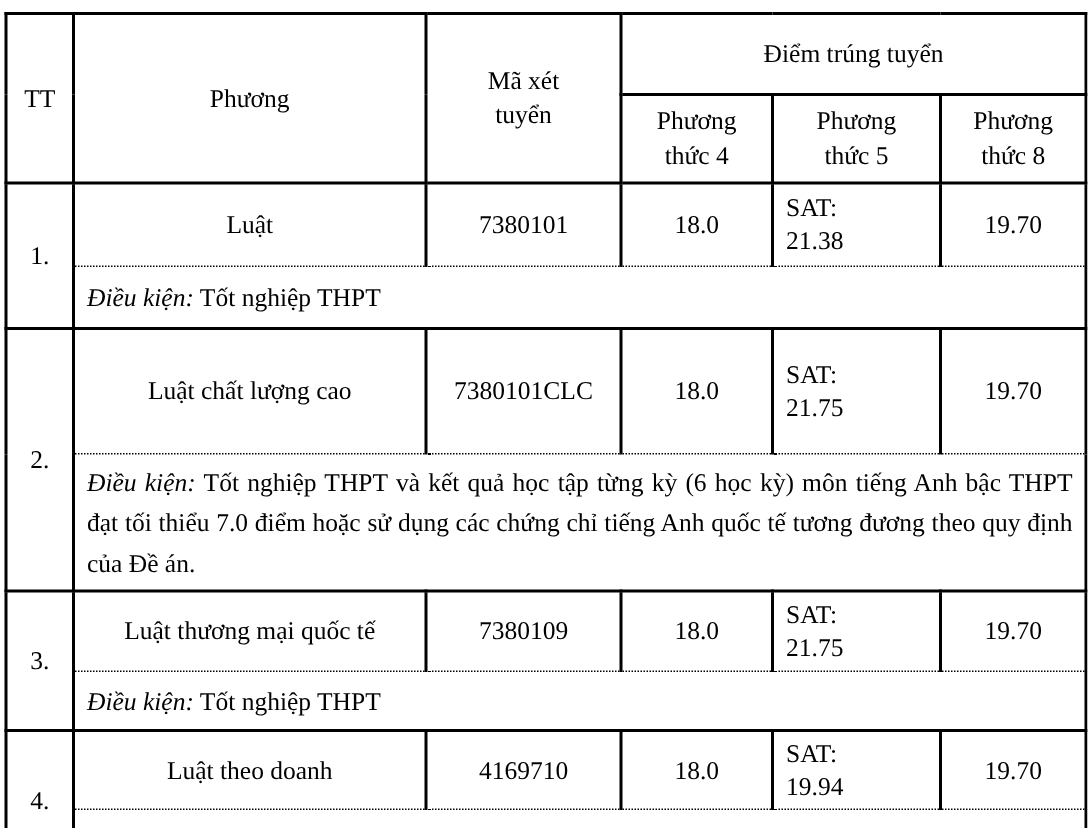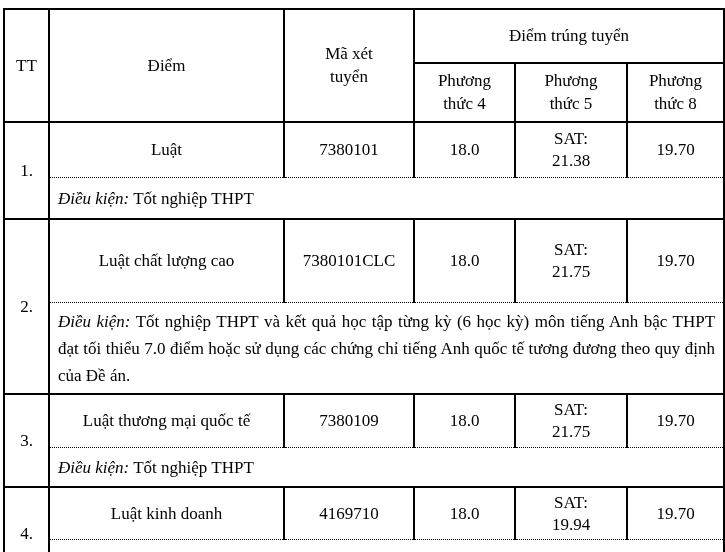--- a/index.html
+++ b/index.html
@@ -74,39 +74,39 @@
   td.cond-cell {
     border-top: 1px dotted #000;
     text-align: justify;
     line-height: 27px;
     padding: 3px 8px;
   }
   .cond-label {
   }
   td.sat-cell div {
     line-height: 22px;
-    text-align: center;
+    text-align: left;
   }
 </style>
 </head>
 <body>
 
 <table class="admission-table">
   <colgroup>
     <col class="c-tt">
       <col class="c-nganh">
       <col class="c-ma">
       <col class="c-pt4">
       <col class="c-pt5">
       <col class="c-pt8">
   </colgroup>
   <thead>
     <tr class="hr1">
       <th rowspan="2">TT</th>
-      <th rowspan="2">Điểm</th>
+      <th rowspan="2">Phương</th>
       <th rowspan="2"><span class="wrap-narrow">Mã xét tuyển</span></th>
       <th colspan="3">Điểm trúng tuyển</th>
     </tr>
     <tr class="hr2">
       <th><span class="wrap-narrow">Phương thức 4</span></th>
       <th><span class="wrap-narrow">Phương thức 5</span></th>
       <th><span class="wrap-narrow">Phương thức 8</span></th>
     </tr>
   </thead>
   <tbody>
@@ -151,21 +151,21 @@
         <div>21.75</div>
       </td>
       <td class="center main-cell">19.70</td>
     </tr>
     <tr class="r3c">
       <td class="cond-cell" colspan="5"><i class="cond-label">Điều kiện:</i> <span>Tốt nghiệp THPT</span></td>
     </tr>
 
     <tr class="r4m">
       <td class="tt-cell" rowspan="2">4.</td>
-      <td class="nganh-cell main-cell">Luật kinh doanh</td>
+      <td class="nganh-cell main-cell">Luật theo doanh</td>
       <td class="center main-cell">4169710</td>
       <td class="center main-cell">18.0</td>
       <td class="center main-cell sat-cell">
         <div>SAT:</div>
         <div>19.94</div>
       </td>
       <td class="center main-cell">19.70</td>
     </tr>
     <tr class="r4c">
       <td class="cond-cell" colspan="5"><i class="cond-label">Điều kiện:</i> <span>Tốt nghiệp THPT</span></td>

